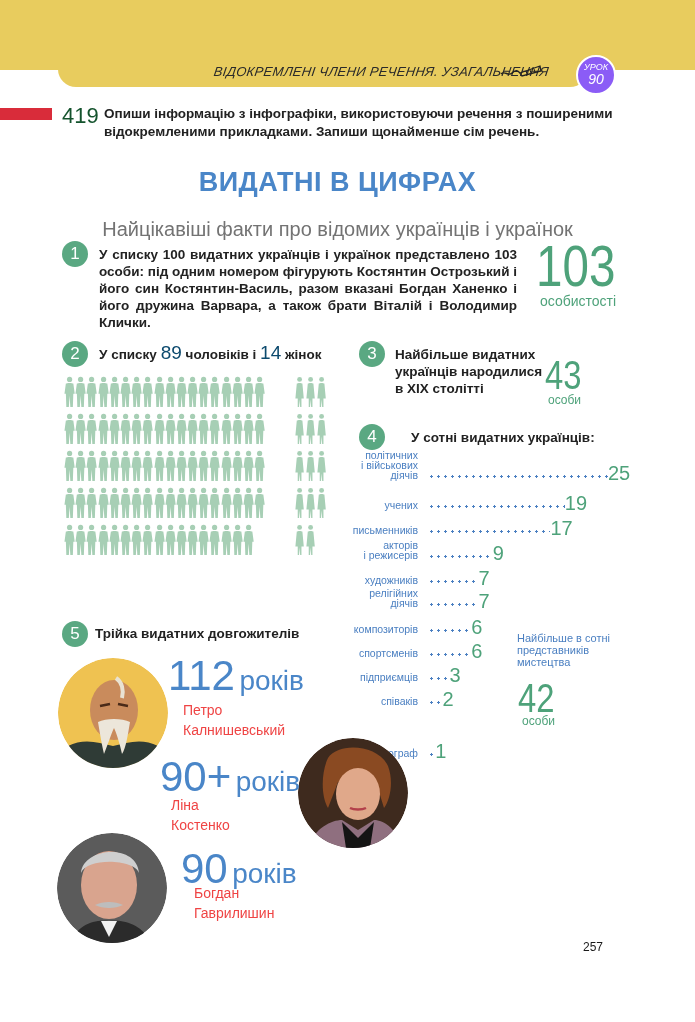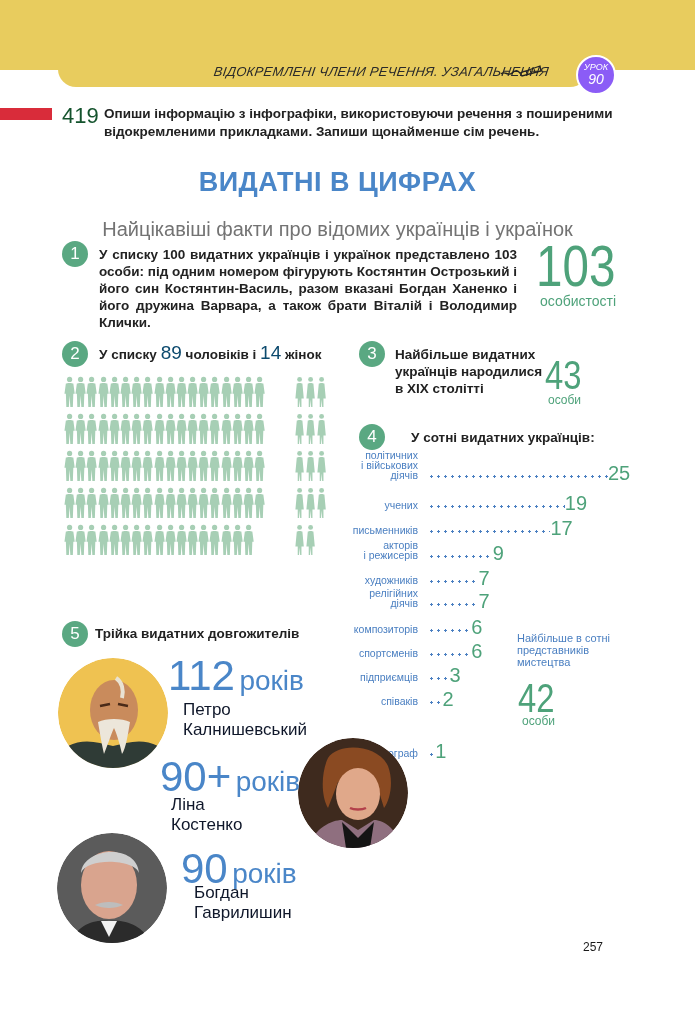--- a/index.html
+++ b/index.html
@@ -55,21 +55,21 @@
 
   .art-note { position: absolute; left: 517px; top: 632px; width: 110px; font-size: 11px; line-height: 12px; color: #4a7fc1; }
   .s4-big { left: 518px; top: 677px; font-size: 40px; line-height: 42px; transform: scaleX(0.82); transform-origin: left; }
   .s4-sub { left: 522px; top: 714px; font-size: 12px; }
 
   .s5-text { left: 95px; top: 625px; }
   .portrait { position: absolute; border-radius: 50%; overflow: hidden; }
   .age { position: absolute; color: #4a86c8; font-family: "Liberation Sans Narrow", "Liberation Sans", sans-serif; white-space: nowrap; }
   .age .n { font-size: 42px; }
   .age .u { font-size: 28px; }
-  .person { position: absolute; font-size: 17px; line-height: 20px; color: #0f172a; white-space: pre-line; }
+  .person { position: absolute; font-size: 14px; line-height: 20px; color: #ef4444; white-space: pre-line; }
 
   .page-num { position: absolute; left: 583px; top: 940px; font-size: 12px; color: #1a1a1a; }
 </style>
 </head>
 <body>
 
 <div class="top-band"></div>
 <div class="header-tab"></div>
 <div class="header-title">ВІДОКРЕМЛЕНІ ЧЛЕНИ РЕЧЕННЯ. УЗАГАЛЬНЕННЯ</div>
 <svg class="pencil-icon" viewBox="0 0 42 16">

